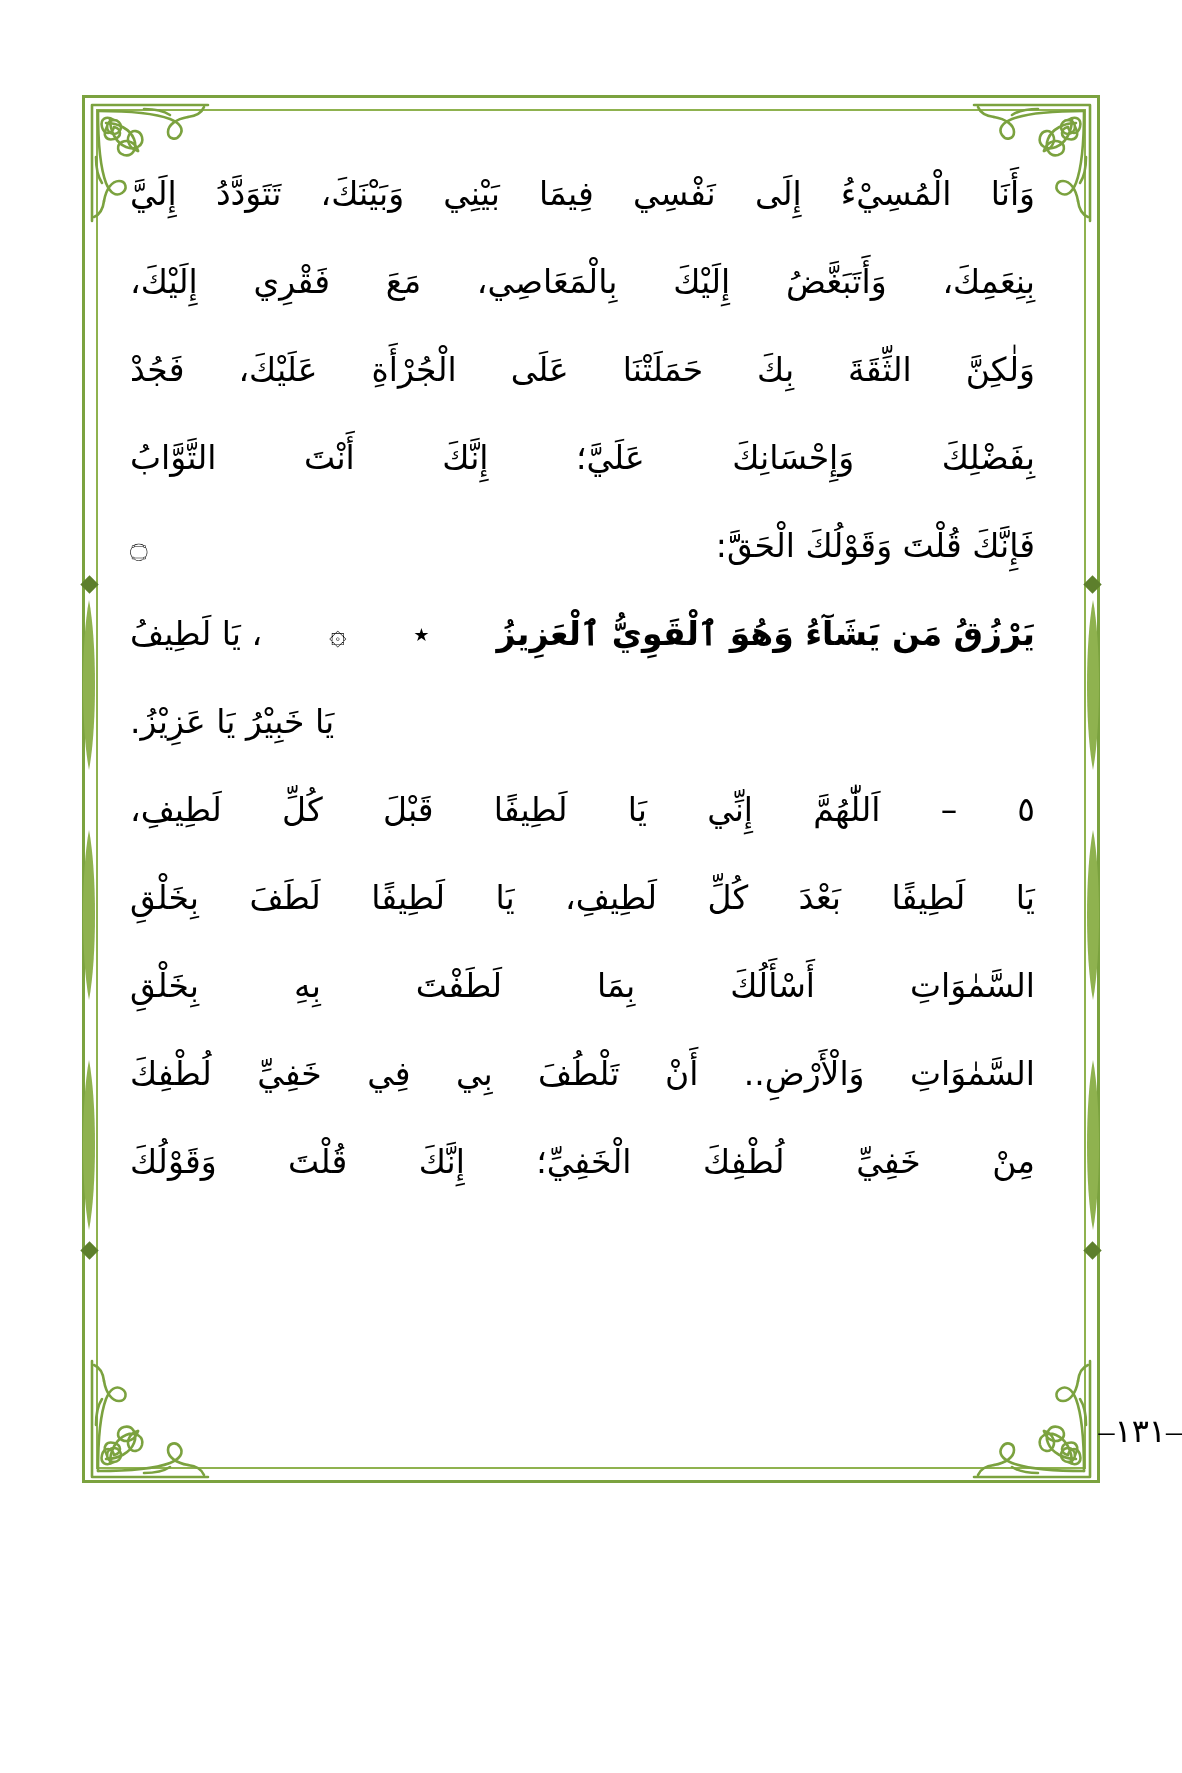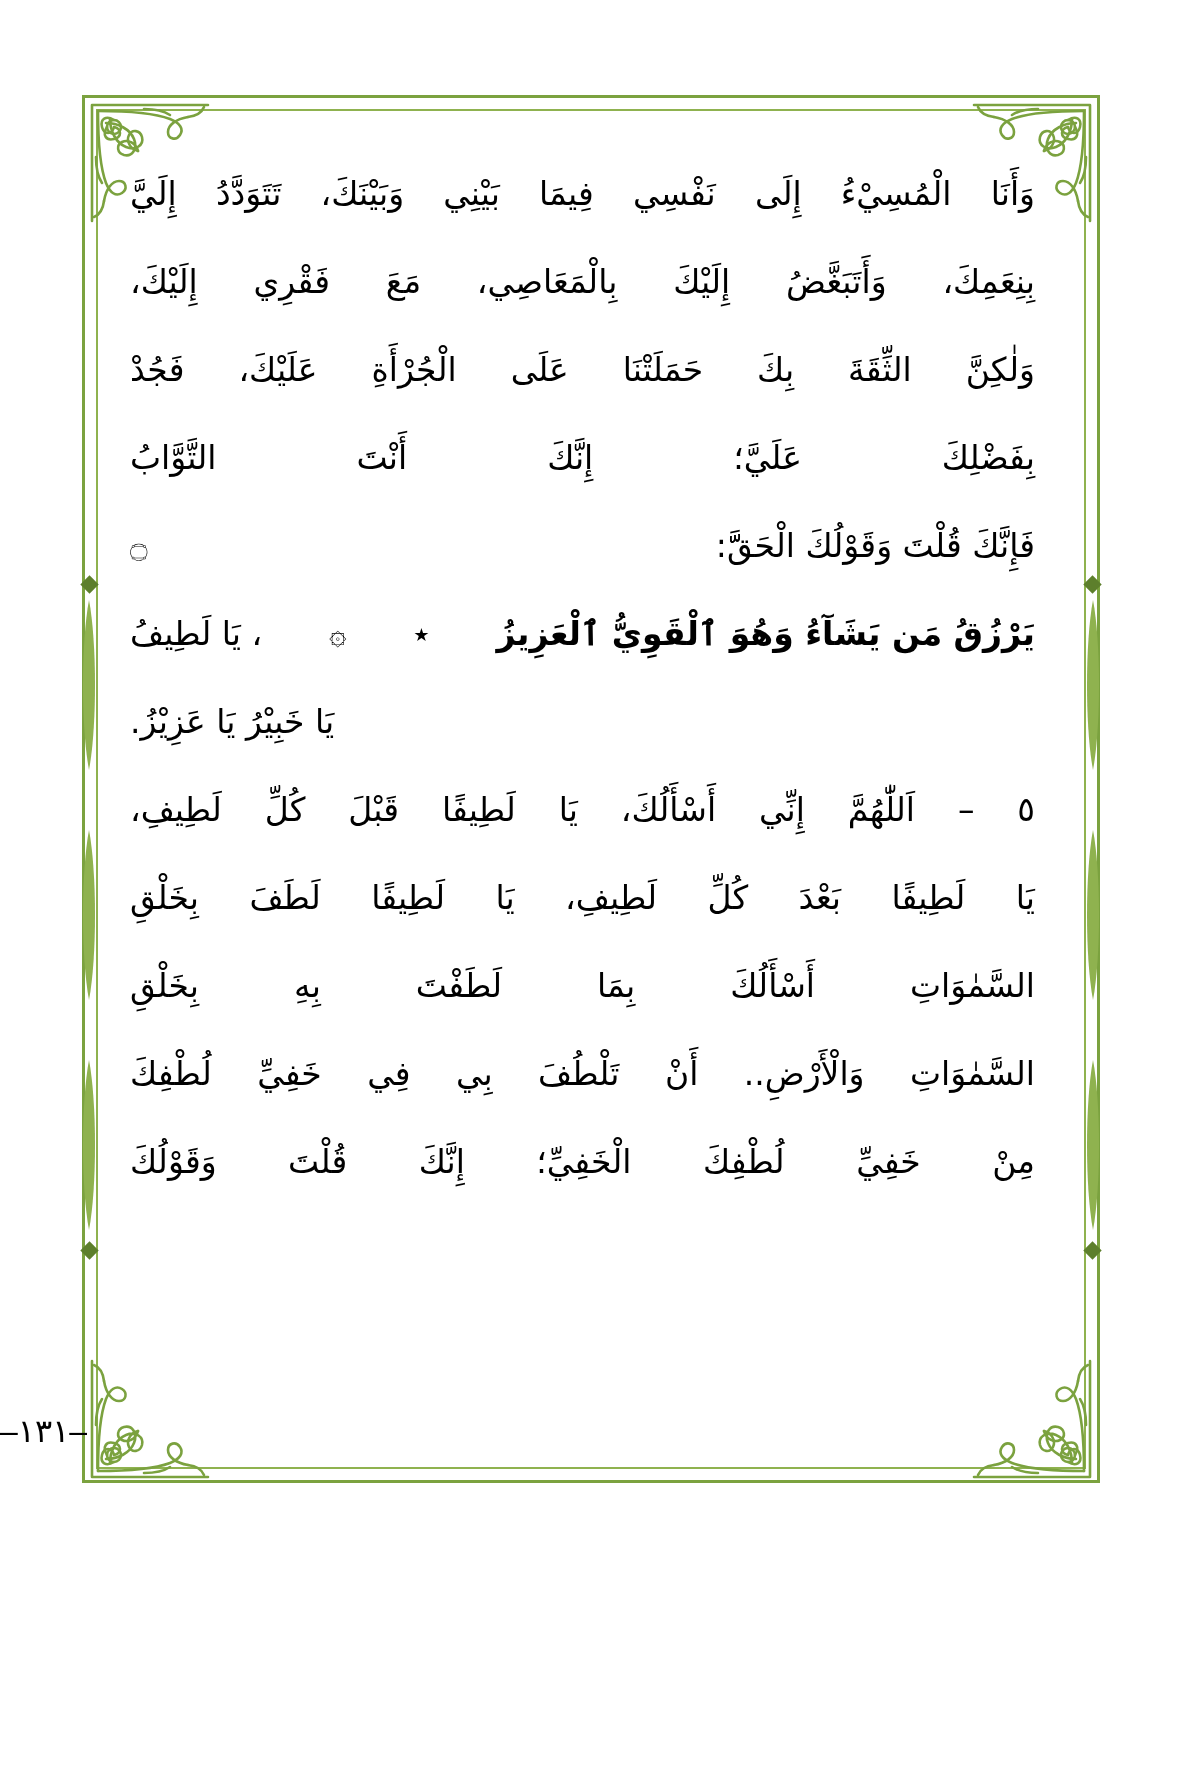--- a/index.html
+++ b/index.html
@@ -119,22 +119,22 @@
     font-size: 30px;
     vertical-align: middle;
   }
 
   
   .page-number {
     position: absolute;
     left: 0;
     right: 0;
     top: 1412px;
-    text-align: left;
-    font-family: Liberation Sans, sans-serif;
+    text-align: right;
+    font-family: Liberation Serif, serif;
     font-size: 32px;
     color: #000;
     direction: rtl;
   }
 </style>
 </head>
 <body>
 
 <div class="page">
 
@@ -280,20 +280,21 @@
         <span class="w">بِكَ</span>
         <span class="w">حَمَلَتْنَا</span>
         <span class="w">عَلَى</span>
         <span class="w">الْجُرْأَةِ</span>
         <span class="w">عَلَيْكَ،</span>
         <span class="w">فَجُدْ</span>
       </div>
 
     <div class="line">
         <span class="w">بِفَضْلِكَ</span>
+        <span class="w">وَإِحْسَانِكَ</span>
         <span class="w">عَلَيَّ؛</span>
         <span class="w">إِنَّكَ</span>
         <span class="w">أَنْتَ</span>
         <span class="w">التَّوَّابُ</span>
       </div>
 
     <div class="line">
       <span class="w">فَإِنَّكَ قُلْتَ وَقَوْلُكَ الْحَقَّّ:</span>
       <span class="w orn">۝</span>
     </div>
@@ -307,21 +308,20 @@
 
     <div class="line center">
       <span class="w">يَا خَبِيْرُ يَا عَزِيْزُ.</span>
     </div>
 
     <div class="line">
         <span class="w">٥</span>
         <span class="w">–</span>
         <span class="w">اَللّٰهُمَّ</span>
         <span class="w">إِنِّي</span>
-        <span class="w">أَسْأَلُكَ،</span>
         <span class="w">يَا</span>
         <span class="w">لَطِيفًا</span>
         <span class="w">قَبْلَ</span>
         <span class="w">كُلِّ</span>
         <span class="w">لَطِيفِ،</span>
       </div>
 
     <div class="line">
         <span class="w">يَا</span>
         <span class="w">لَطِيفًا</span>

